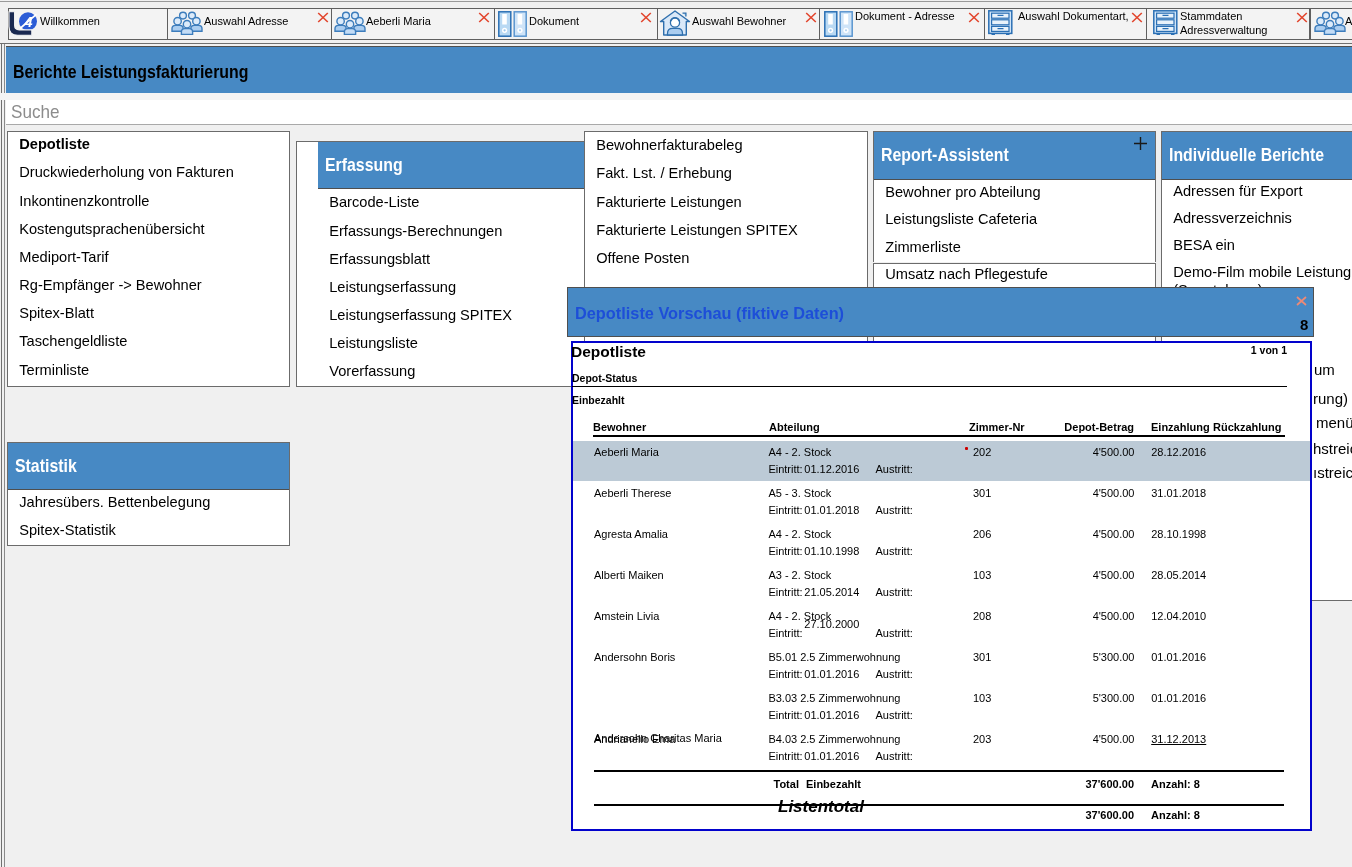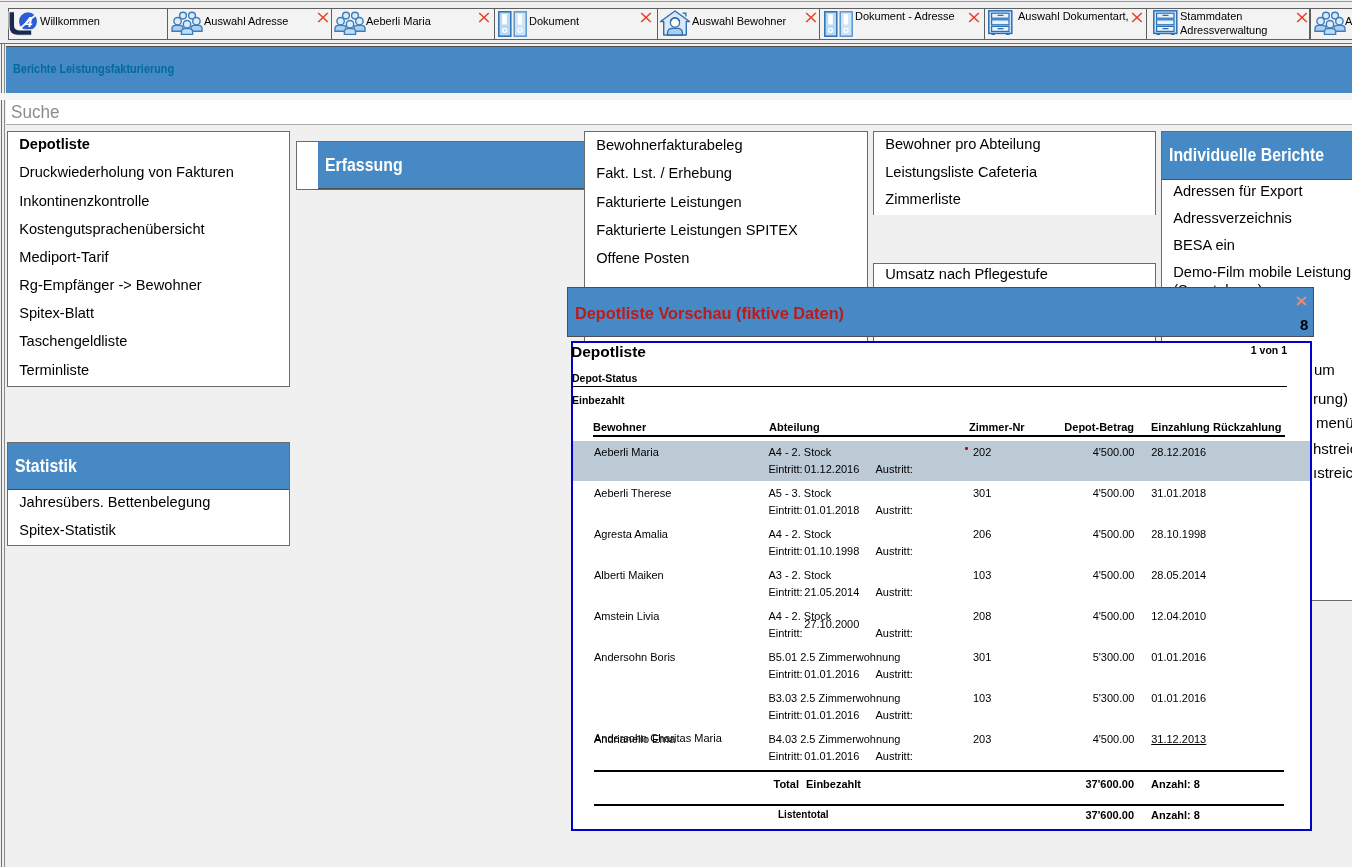--- a/index.html
+++ b/index.html
@@ -150,21 +150,21 @@
 <path d="M1.2 1 L10.8 10 M10.8 1 L1.2 10" stroke="#e2462e" stroke-width="1.6"></path>
   </svg>
 <svg class="abs" style="left:1130.9px;top:12.4px;" width="12" height="11" viewBox="0 0 12 11">
 <path d="M1.2 1 L10.8 10 M10.8 1 L1.2 10" stroke="#e2462e" stroke-width="1.6"></path>
   </svg>
 <svg class="abs" style="left:1295.5px;top:12.4px;" width="12" height="11" viewBox="0 0 12 11">
 <path d="M1.2 1 L10.8 10 M10.8 1 L1.2 10" stroke="#e2462e" stroke-width="1.6"></path>
   </svg>
 
 <div class="abs blue" style="left:6px;top:46.4px;width:1346px;height:46.4px;border-top:1px solid #4e4e4e;border-bottom:1.4px solid #4e4e4e;"></div>
-<div class="mtxt" style="left:13px;top:61px;font-size:13px;font-weight:bold;color:#0369a1;"><span class="hx">Berichte Leistungsfakturierung</span></div>
+<div class="mtxt" style="left:13px;top:61px;font-size:19px;font-weight:bold;color:#000000;"><span class="hx">Berichte Leistungsfakturierung</span></div>
 
 <div class="abs" style="left:0;top:93px;width:1352px;height:7px;background:#f4f4f4;"></div>
 <div class="abs" style="left:6px;top:99.5px;width:1346px;height:24.5px;background:#fff;border-bottom:1.3px solid #a9a9a9;"></div>
 <div class="mtxt" style="left:11px;top:100.5px;font-size:19px;color:#8c8c8c;"><span style="display:inline-block;transform:scaleX(.9);transform-origin:0 50%;">Suche</span></div>
 
 <div class="panel" style="left:7px;top:131.3px;width:281px;">
   <ul class="plist">
     <li style="font-weight:bold;">Depotliste</li>
     <li>Druckwiederholung von Fakturen</li>
     <li>Inkontinenzkontrolle</li>
@@ -180,33 +180,47 @@
 <div class="panel" style="left:7px;top:441.7px;width:281px;">
   <div class="phead"><span class="hx">Statistik</span></div>
   <ul class="plist c2x">
     <li>Jahresübers. Bettenbelegung</li>
     <li>Spitex-Statistik</li>
   </ul>
 </div>
 
 <div class="panel" style="left:295.8px;top:141px;width:281.2px;padding-left:21px;">
   <div class="phead"><span class="hx">Erfassung</span></div>
+  <ul class="plist" style="transform:translateY(-0.9px);">
+    <li>Barcode-Liste</li>
+    <li>Erfassungs-Berechnungen</li>
+    <li>Erfassungsblatt</li>
+    <li>Leistungserfassung</li>
+    <li>Leistungserfassung SPITEX</li>
+    <li>Leistungsliste</li>
+    <li>Vorerfassung</li>
+  </ul>
 </div>
 
 <div class="panel" style="left:584.3px;top:131.3px;width:281.3px;height:278px;overflow:hidden;">
   <ul class="plist" style="transform:translateY(-0.9px);">
     <li>Bewohnerfakturabeleg</li>
     <li>Fakt. Lst. / Erhebung</li>
     <li>Fakturierte Leistungen</li>
     <li>Fakturierte Leistungen SPITEX</li>
     <li>Offene Posten</li>
   </ul>
 </div>
 
 <div class="panel c4" style="left:872.8px;top:131.3px;width:281.4px;border-bottom:none;">
+  <div class="phead"><span class="hx">Report-Assistent</span>
+    <svg width="15" height="15" style="position:absolute;right:7px;top:4px;" viewBox="0 0 15 15">
+        <path d="M7.5 1v13M1 7.5h13" stroke="#1a1a1a" stroke-width="1.4" fill="none"></path>
+      </svg>
+  </div>
   <ul class="plist">
     <li>Bewohner pro Abteilung</li>
     <li>Leistungsliste Cafeteria</li>
     <li>Zimmerliste</li>
   </ul>
 </div>
 
 <div class="panel c4" style="left:872.8px;top:263.1px;width:281.4px;height:200px;">
   <ul class="plist" style="transform:translateY(-4px);">
     <li>Umsatz nach Pflegestufe</li>
@@ -224,21 +238,21 @@
   </ul>
 </div>
 
 <div class="mtxt" style="left:1314px;top:361px;font-size:15px;">um</div>
 <div class="mtxt" style="left:1313px;top:390px;font-size:15px;">rung)</div>
 <div class="mtxt" style="left:1316px;top:414px;font-size:15px;">menüs</div>
 <div class="mtxt" style="left:1313px;top:440px;font-size:15px;">hstreich</div>
 <div class="mtxt" style="left:1313px;top:464px;font-size:15px;">ıstreich</div>
 
 <div class="abs blue" style="left:567px;top:287px;width:745px;height:48.2px;border:1px solid #4f4f4f;"></div>
-<div class="mtxt" style="left:575px;top:303.5px;font-size:17px;font-weight:bold;color:#b91c1c;"><span style="display:inline-block;transform:scaleX(.96);transform-origin:0 50%;">Depotliste Vorschau (fiktive Daten)</span></div>
+<div class="mtxt" style="left:575px;top:303.5px;font-size:17px;font-weight:bold;color:#1d4ed8;"><span style="display:inline-block;transform:scaleX(.96);transform-origin:0 50%;">Depotliste Vorschau (fiktive Daten)</span></div>
 <svg class="abs" style="left:1296px;top:296px;" width="11" height="10" viewBox="0 0 11 10">
     <path d="M1 1l9 8M10 1l-9 8" stroke="#ee8a76" stroke-width="1.7" fill="none"></path>
   </svg>
 <div class="mtxt" style="left:1300px;top:316px;font-size:15px;font-weight:bold;color:#000;">8</div>
 
 <div class="abs" id="modal" style="left:571px;top:341px;width:737px;height:485.5px;background:#fff;border:2px solid #0202cc;">
 
   <div class="mtxt" style="left:-2px;top:0px;font-size:15.5px;font-weight:bold;">Depotliste</div>
   <div class="mtxt" style="right:23px;top:1px;font-size:10.5px;font-weight:bold;">1 von 1</div>
   <div class="mtxt" style="left:-1px;top:29px;font-size:10.5px;font-weight:bold;">Depot-Status</div>
@@ -322,16 +336,16 @@
   <div class="mtxt" style="right:175.5px;top:390.3px;font-size:11px;">4'500.00</div>
   <div class="mtxt" style="left:578.2px;top:390.3px;font-size:11px;text-decoration:underline;">31.12.2013</div>
   </div>
 
   <div class="abs" style="left:21px;top:427px;width:690px;height:2px;background:#000;"></div>
   <div class="mtxt" style="left:200.5px;top:435px;font-size:11px;font-weight:bold;">Total</div>
   <div class="mtxt" style="left:233px;top:435px;font-size:11px;font-weight:bold;">Einbezahlt</div>
   <div class="mtxt" style="right:176px;top:435px;font-size:11px;font-weight:bold;">37'600.00</div>
   <div class="mtxt" style="left:578px;top:435px;font-size:11px;font-weight:bold;">Anzahl: 8</div>
   <div class="abs" style="left:21px;top:461px;width:690px;height:2px;background:#000;"></div>
-  <div class="mtxt" style="left:205px;top:466px;font-size:10px;font-weight:bold;">Listentotal</div>
+  <div class="mtxt" style="left:205px;top:454px;font-size:17px;font-weight:bold;font-style:italic;">Listentotal</div>
   <div class="mtxt" style="right:176px;top:466px;font-size:11px;font-weight:bold;">37'600.00</div>
   <div class="mtxt" style="left:578px;top:466px;font-size:11px;font-weight:bold;">Anzahl: 8</div>
 </div>
 
 </body></html>

